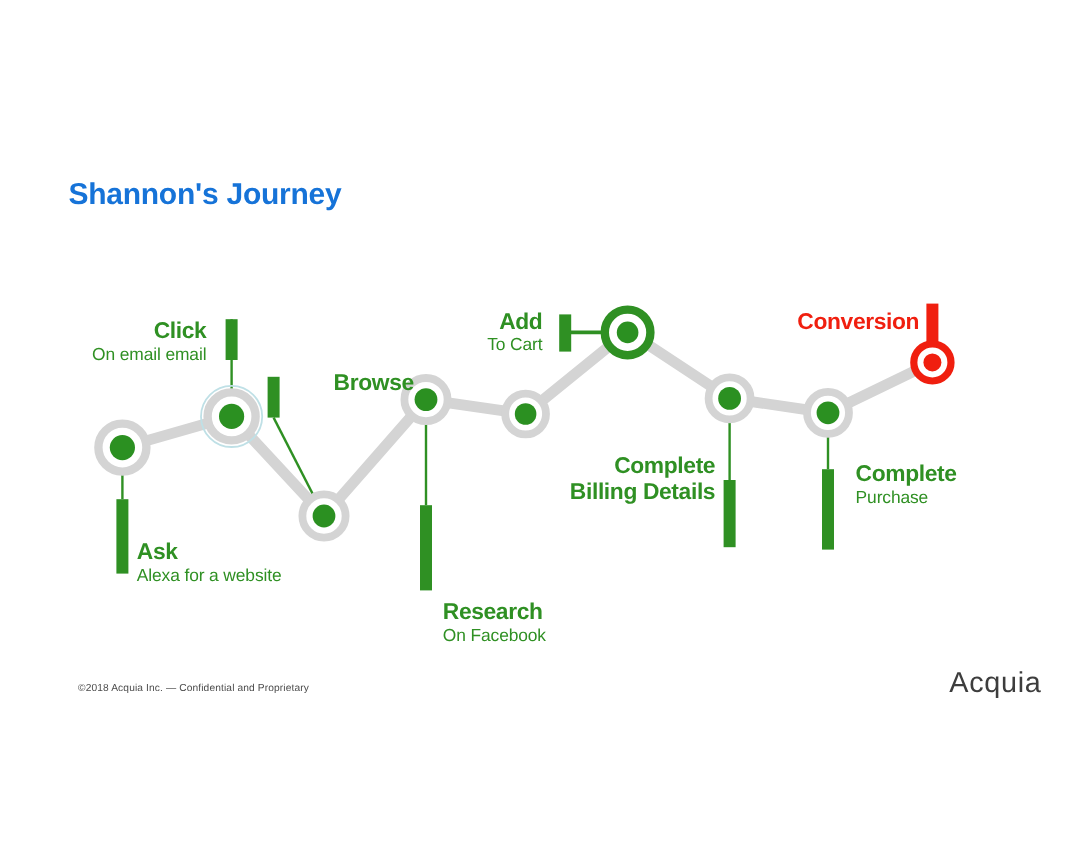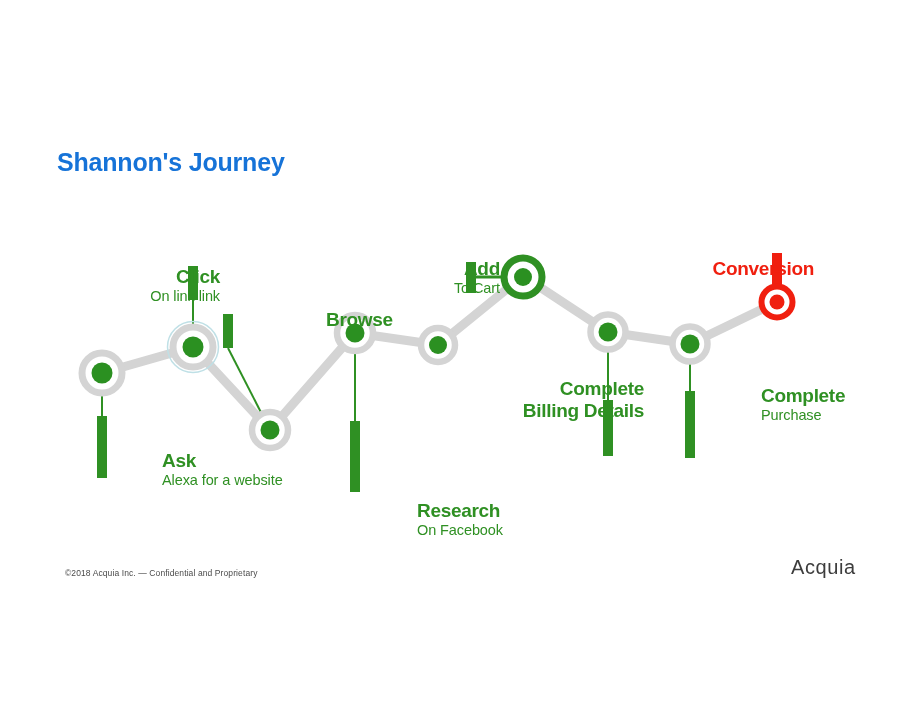--- a/index.html
+++ b/index.html
@@ -46,21 +46,20 @@
     top: 0;
     width: 900px;
     height: 717px;
   }
 
   
   .stage-label {
     position: absolute;
     white-space: nowrap;
     line-height: 1.16;
-    padding-left: 48px;
   }
   .stage-label .stage-title {
     display: block;
     font-size: 19px;
     font-weight: bold;
     color: #2f9023;
     letter-spacing: -0.3px;
   }
   .stage-label .stage-sub {
     display: block;
@@ -86,21 +85,21 @@
     font-size: 8.5px;
     color: #4b4b4b;
     letter-spacing: 0.1px;
     white-space: nowrap;
     padding-left: 20px;
   }
   #acquia-logo {
     position: absolute;
     left: 791px;
     top: 556px;
-    font-size: 20px;
+    font-size: 24px;
     font-weight: normal;
     color: #3d3d3d;
     letter-spacing: 0.6px;
     white-space: nowrap;
   }
 </style>
 </head>
 <body>
 
 <div id="slide">
@@ -187,21 +186,21 @@
         <g>
           <circle cx="777" cy="302" r="15.5" fill="#ffffff" stroke="#f01f0f" stroke-width="6"></circle>
           <circle cx="777" cy="302" r="7.5" fill="#f01f0f"></circle>
         </g>
 
       </g>
     </svg>
 
     <div class="stage-label align-right" style="left:0px; top:266px; width:172px;">
       <span class="stage-title">Click</span>
-      <span class="stage-sub">On link link</span>
+      <span class="stage-sub">On email email</span>
     </div>
 
     <div class="stage-label align-left" style="left:114px; top:450px;">
       <span class="stage-title">Ask</span>
       <span class="stage-sub">Alexa for a website</span>
     </div>
 
     <div class="stage-label align-left wrap" style="left:241px; top:309px; width:115px;margin-left:37px;">
       <span class="stage-title">Browse</span>
     </div>

